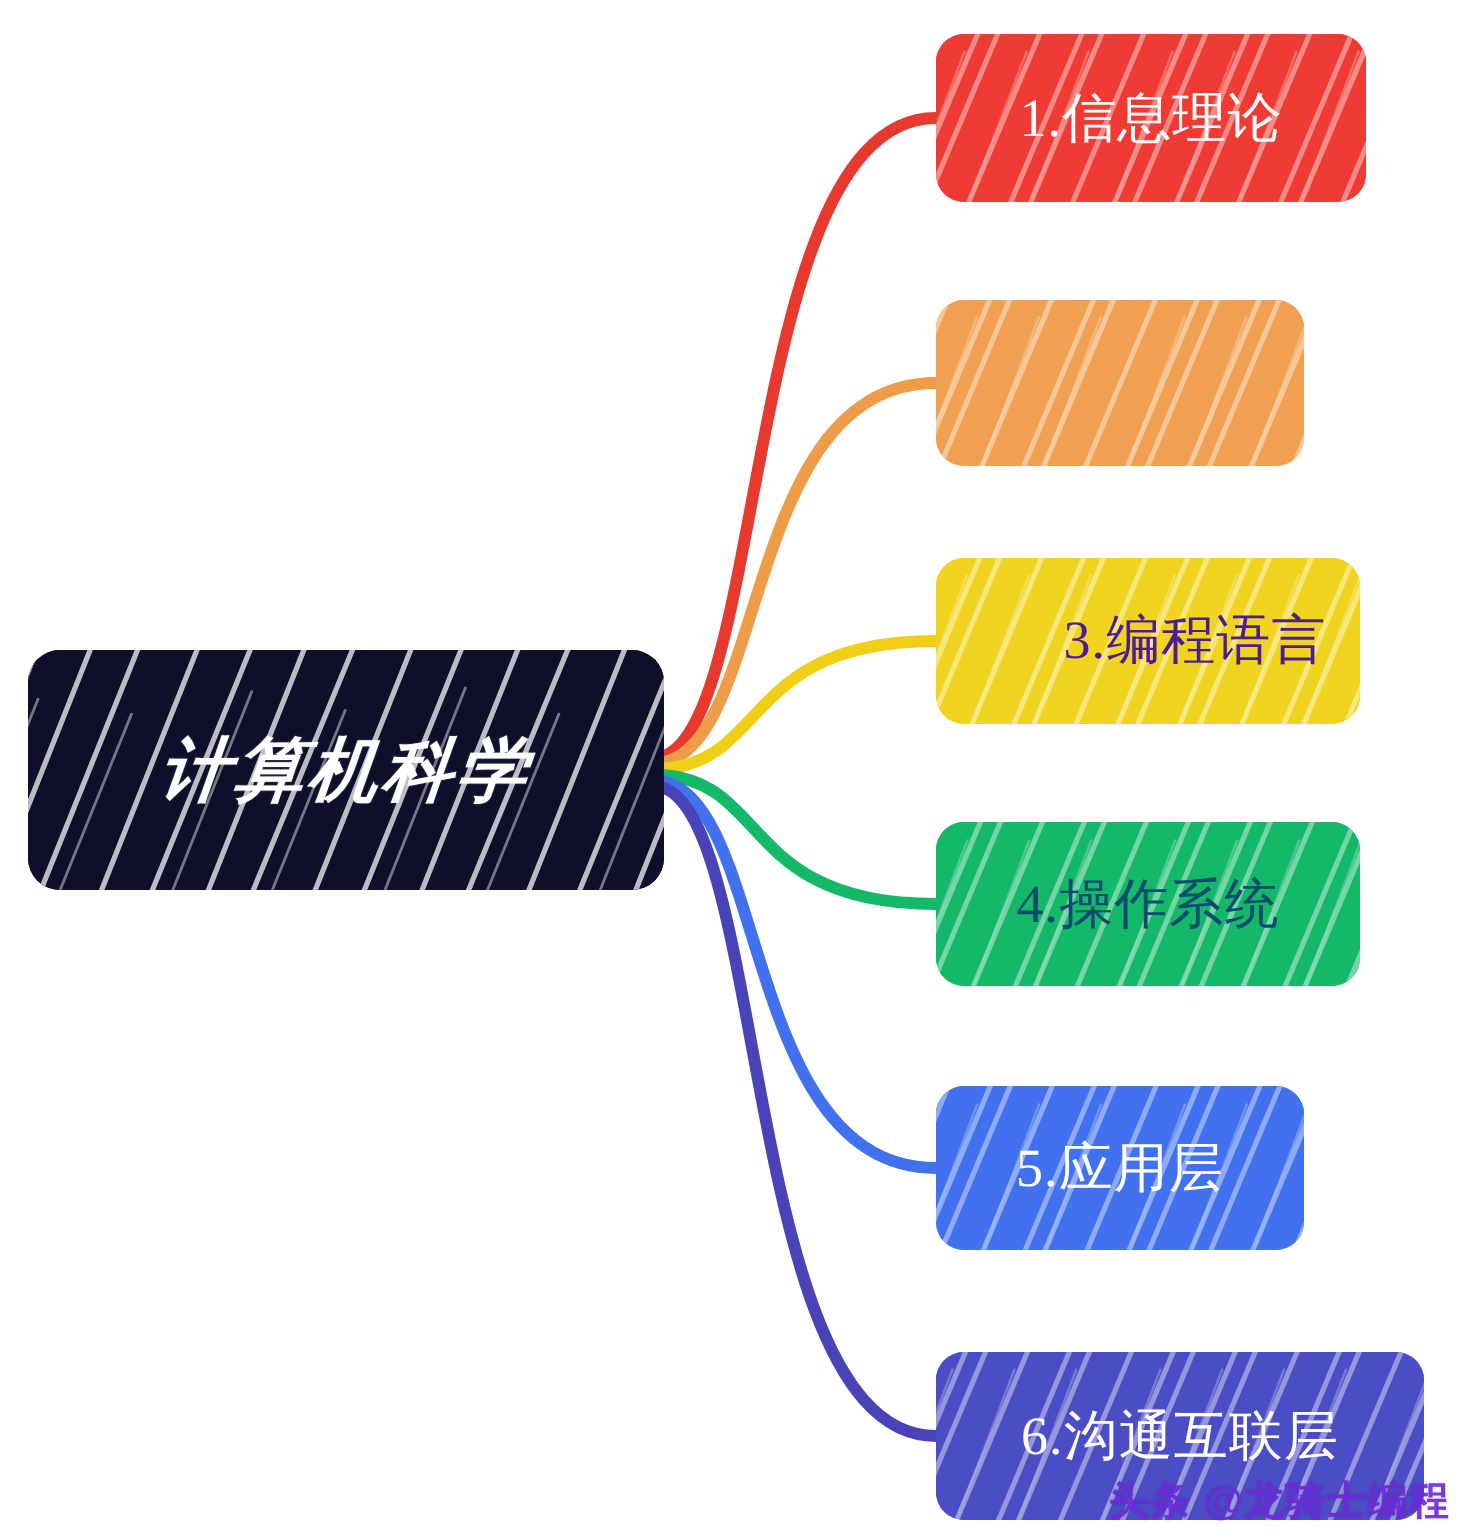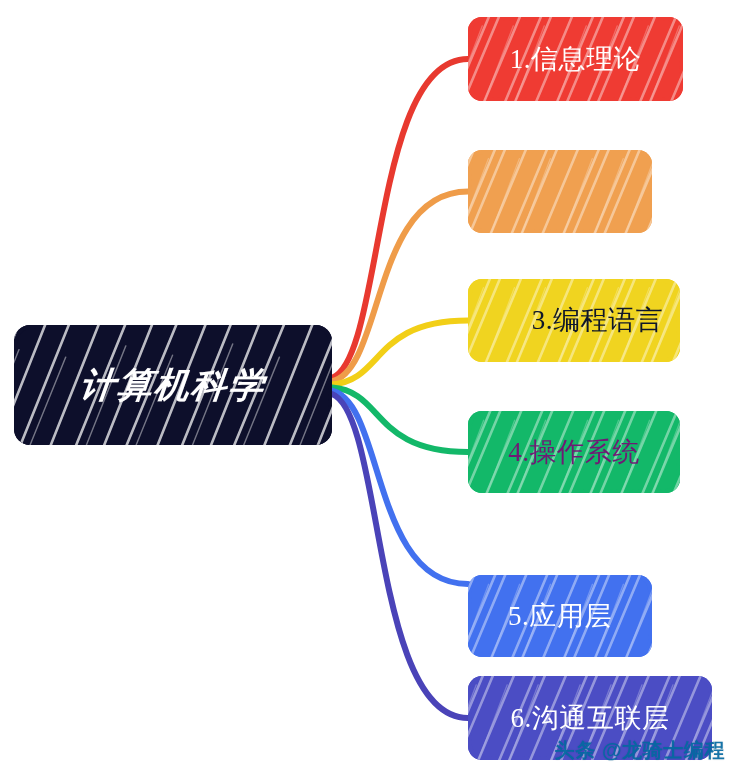--- a/index.html
+++ b/index.html
@@ -84,21 +84,21 @@
   }
   .light-text .node-label { color: #ffffff; }
   .dark-text  .node-label { color: #111111; }
 
   
   #watermark {
     position: absolute;
     right: 8px;
     bottom: 6px;
     z-index: 20;
-    color: #0369a1;
+    color: #6d28d9;
     font-family: "Liberation Sans", sans-serif;
     font-size: 20px;
     font-weight: 700;
     opacity: .92;
     letter-spacing: .03em;
     text-shadow: 0 0 2px rgba(0,0,0,.15);
     white-space: nowrap;
   }
 </style>
 </head>
@@ -283,21 +283,21 @@
             <line x1="91.2" y1="99.9" x2="119.5" y2="25.6"></line>
             <line x1="133.2" y1="99.9" x2="161.5" y2="25.6"></line>
             <line x1="164.2" y1="99.9" x2="192.5" y2="25.6"></line>
             <line x1="195.2" y1="99.9" x2="223.5" y2="25.6"></line>
             <line x1="226.2" y1="99.9" x2="254.5" y2="25.6"></line>
             <line x1="268.2" y1="99.9" x2="296.5" y2="25.6"></line>
             <line x1="299.2" y1="99.9" x2="327.5" y2="25.6"></line>
             <line x1="330.2" y1="99.9" x2="358.5" y2="25.6"></line>
           </g>
         </svg>
-        <span class="node-label" style="color: #0f172a; margin-left: 47px;">3.编程语言</span>
+        <span class="node-label" style="color: #4c1d95; margin-left: 47px;">3.编程语言</span>
       </div>
       <div class="node branch light-text" style="left: 468px; top: 411px; width: 212px; height: 82px; background: rgb(19, 184, 105);">
         <svg class="edge-rough" viewBox="0 0 212 82" preserveAspectRatio="none">
           <rect x="1.5" y="1.5" width="209.0" height="79.0" rx="14" ry="14" fill="none" stroke="#13b869" stroke-width="5" stroke-dasharray="3 2.5" stroke-linecap="round"></rect>
         </svg>
         <svg class="hatch" viewBox="0 0 297 115" preserveAspectRatio="none">
           <g stroke="#ffffff" stroke-width="2.6" stroke-linecap="round" opacity="0.75">
             <line x1="-61.2" y1="114.8" x2="-13.0" y2="0"></line>
             <line x1="-40.2" y1="114.8" x2="8.0" y2="0"></line>
             <line x1="-19.2" y1="114.8" x2="29.0" y2="0"></line>
@@ -331,23 +331,23 @@
             <line x1="91.8" y1="98.7" x2="119.7" y2="25.3"></line>
             <line x1="133.8" y1="98.7" x2="161.7" y2="25.3"></line>
             <line x1="164.8" y1="98.7" x2="192.7" y2="25.3"></line>
             <line x1="195.8" y1="98.7" x2="223.7" y2="25.3"></line>
             <line x1="226.8" y1="98.7" x2="254.7" y2="25.3"></line>
             <line x1="268.8" y1="98.7" x2="296.7" y2="25.3"></line>
             <line x1="299.8" y1="98.7" x2="327.7" y2="25.3"></line>
             <line x1="330.8" y1="98.7" x2="358.7" y2="25.3"></line>
           </g>
         </svg>
-        <span class="node-label" style="color: #701a75;">4.操作系统</span>
-      </div>
-      <div class="node branch light-text" style="left: 468px; top: 543px; width: 184px; height: 82px; background: rgb(66, 113, 239); margin-top: 32px;">
+        <span class="node-label" style="color: #0c4a6e;">4.操作系统</span>
+      </div>
+      <div class="node branch light-text" style="left: 468px; top: 543px; width: 184px; height: 82px; background: rgb(66, 113, 239);">
         <svg class="edge-rough" viewBox="0 0 184 82" preserveAspectRatio="none">
           <rect x="1.5" y="1.5" width="181.0" height="79.0" rx="14" ry="14" fill="none" stroke="#4271ef" stroke-width="5" stroke-dasharray="3 2.5" stroke-linecap="round"></rect>
         </svg>
         <svg class="hatch" viewBox="0 0 258 115" preserveAspectRatio="none">
           <g stroke="#ffffff" stroke-width="2.6" stroke-linecap="round" opacity="0.75">
             <line x1="-61.2" y1="114.8" x2="-13.0" y2="0"></line>
             <line x1="-40.2" y1="114.8" x2="8.0" y2="0"></line>
             <line x1="-19.2" y1="114.8" x2="29.0" y2="0"></line>
             <line x1="1.8" y1="114.8" x2="50.0" y2="0"></line>
             <line x1="22.8" y1="114.8" x2="71.0" y2="0"></line>

